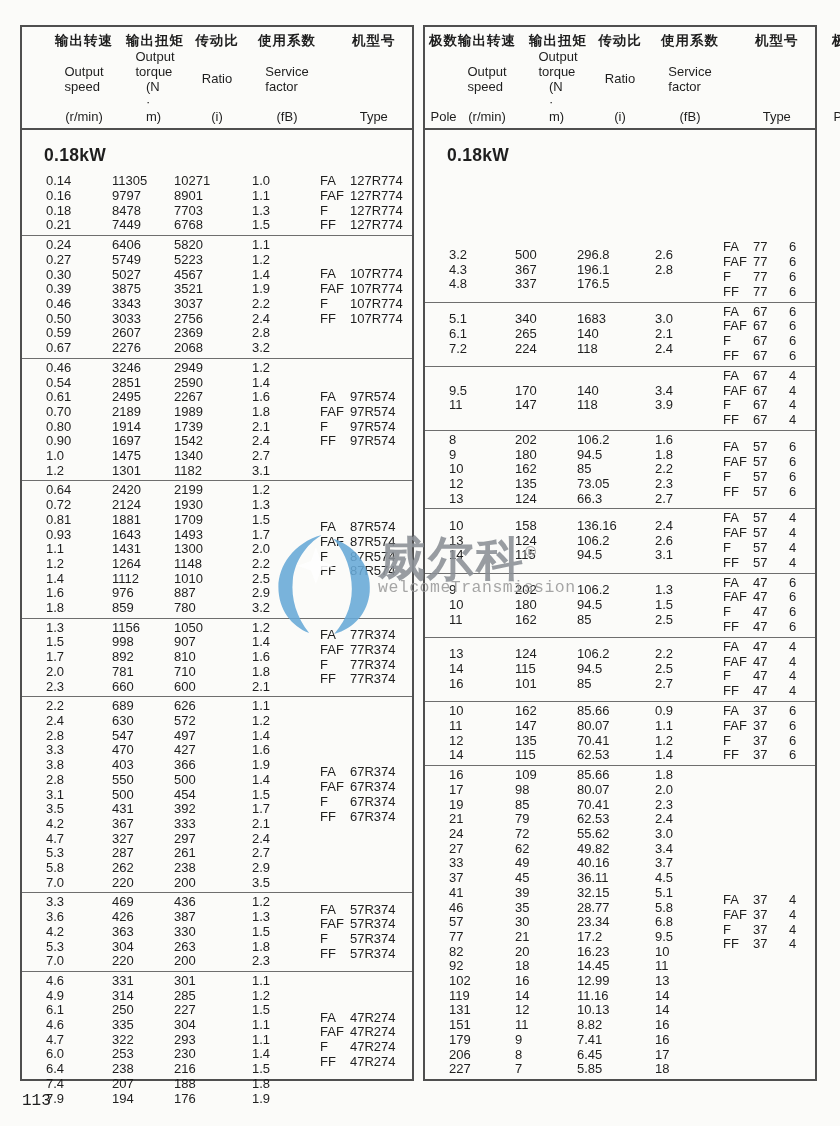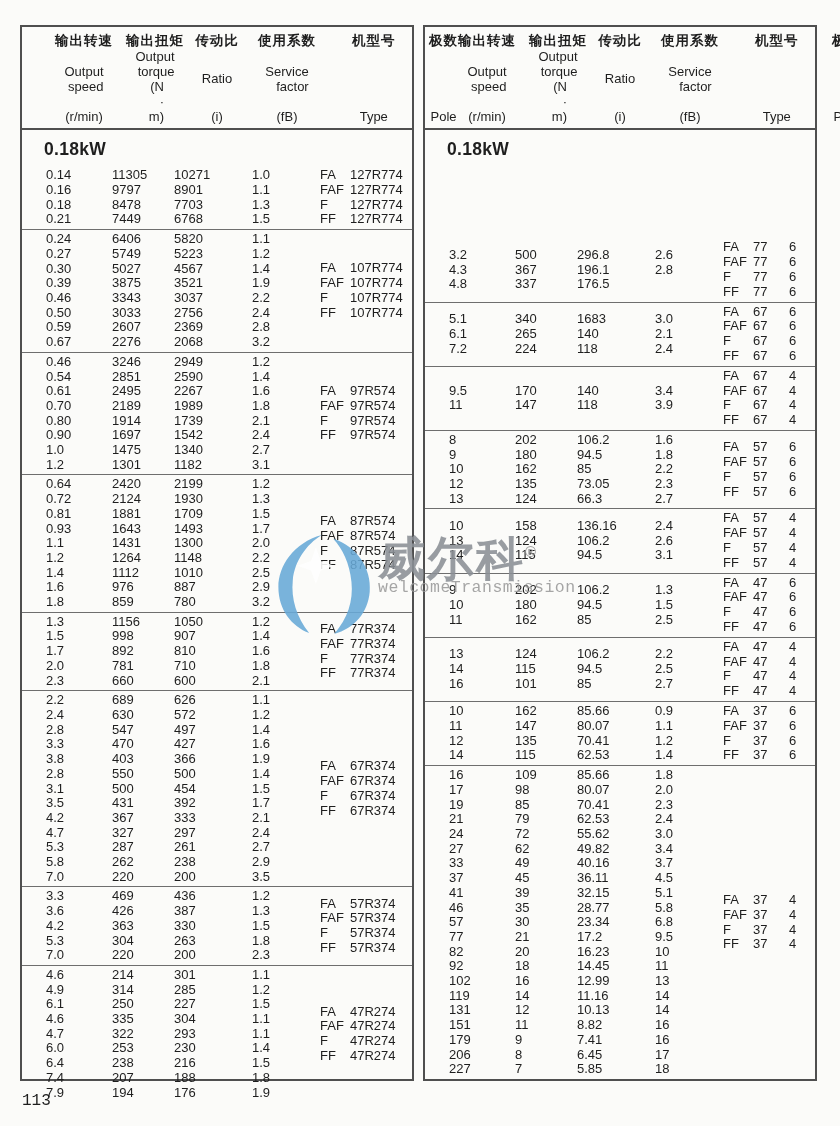--- a/index.html
+++ b/index.html
@@ -25,28 +25,28 @@
 
   
   .thead {
     display:grid;
     grid-template-columns:76px 66px 58px 82px 1fr 44px;
     padding:5px 0 4px 0;
     border-bottom:2px solid #4f4f4f;
   }
   .th {
     display:flex; flex-direction:column; align-items:center; justify-content:space-between;
-    min-height:72px; text-align:right;margin-left:48px;
+    min-height:72px; text-align:left;margin-left:48px;
   }
   .th .zh { font-size:13.5px; font-weight:700; letter-spacing:1px; white-space:nowrap; }
   .th .mid { white-space:pre-line; flex:1; display:flex; align-items:center; font-size:13px; line-height:14.5px; }
   .th .unit { font-size:13px; }
 
   
-  .kw-title { font-size:17.5px; font-weight:700; padding:9px 0 6px 22px; letter-spacing:0.3px; }
+  .kw-title { font-size:17.5px; font-weight:700; padding:15px 0 6px 22px; letter-spacing:0.3px; }
 
   
   .groups { flex:1; display:flex; flex-direction:column;justify-content:flex-end; }
   .group { display:flex; align-items:center; padding:2px 0; }
   .group + .group { border-top:1px solid #6e6e6e; }
 
   .gdata { flex:0 0 282px; }
   .drow { display:grid; grid-template-columns:66px 62px 78px 50px; padding-left:24px; }
   .drow span { font-size:13px; line-height:14.7px; white-space:nowrap; }
 
@@ -608,21 +608,21 @@
                 <span class="tprefix">FF</span>
                 <span class="tmodel">57R37</span>
                 <span class="tpole">4</span>
               </div>
             </div>
           </div>
           <div class="group">
             <div class="gdata">
               <div class="drow">
                 <span>4.6</span>
-                <span>214</span>
+                <span>331</span>
                 <span>301</span>
                 <span>1.1</span>
               </div>
               <div class="drow">
                 <span>4.9</span>
                 <span>314</span>
                 <span>285</span>
                 <span>1.2</span>
               </div>
               <div class="drow">

